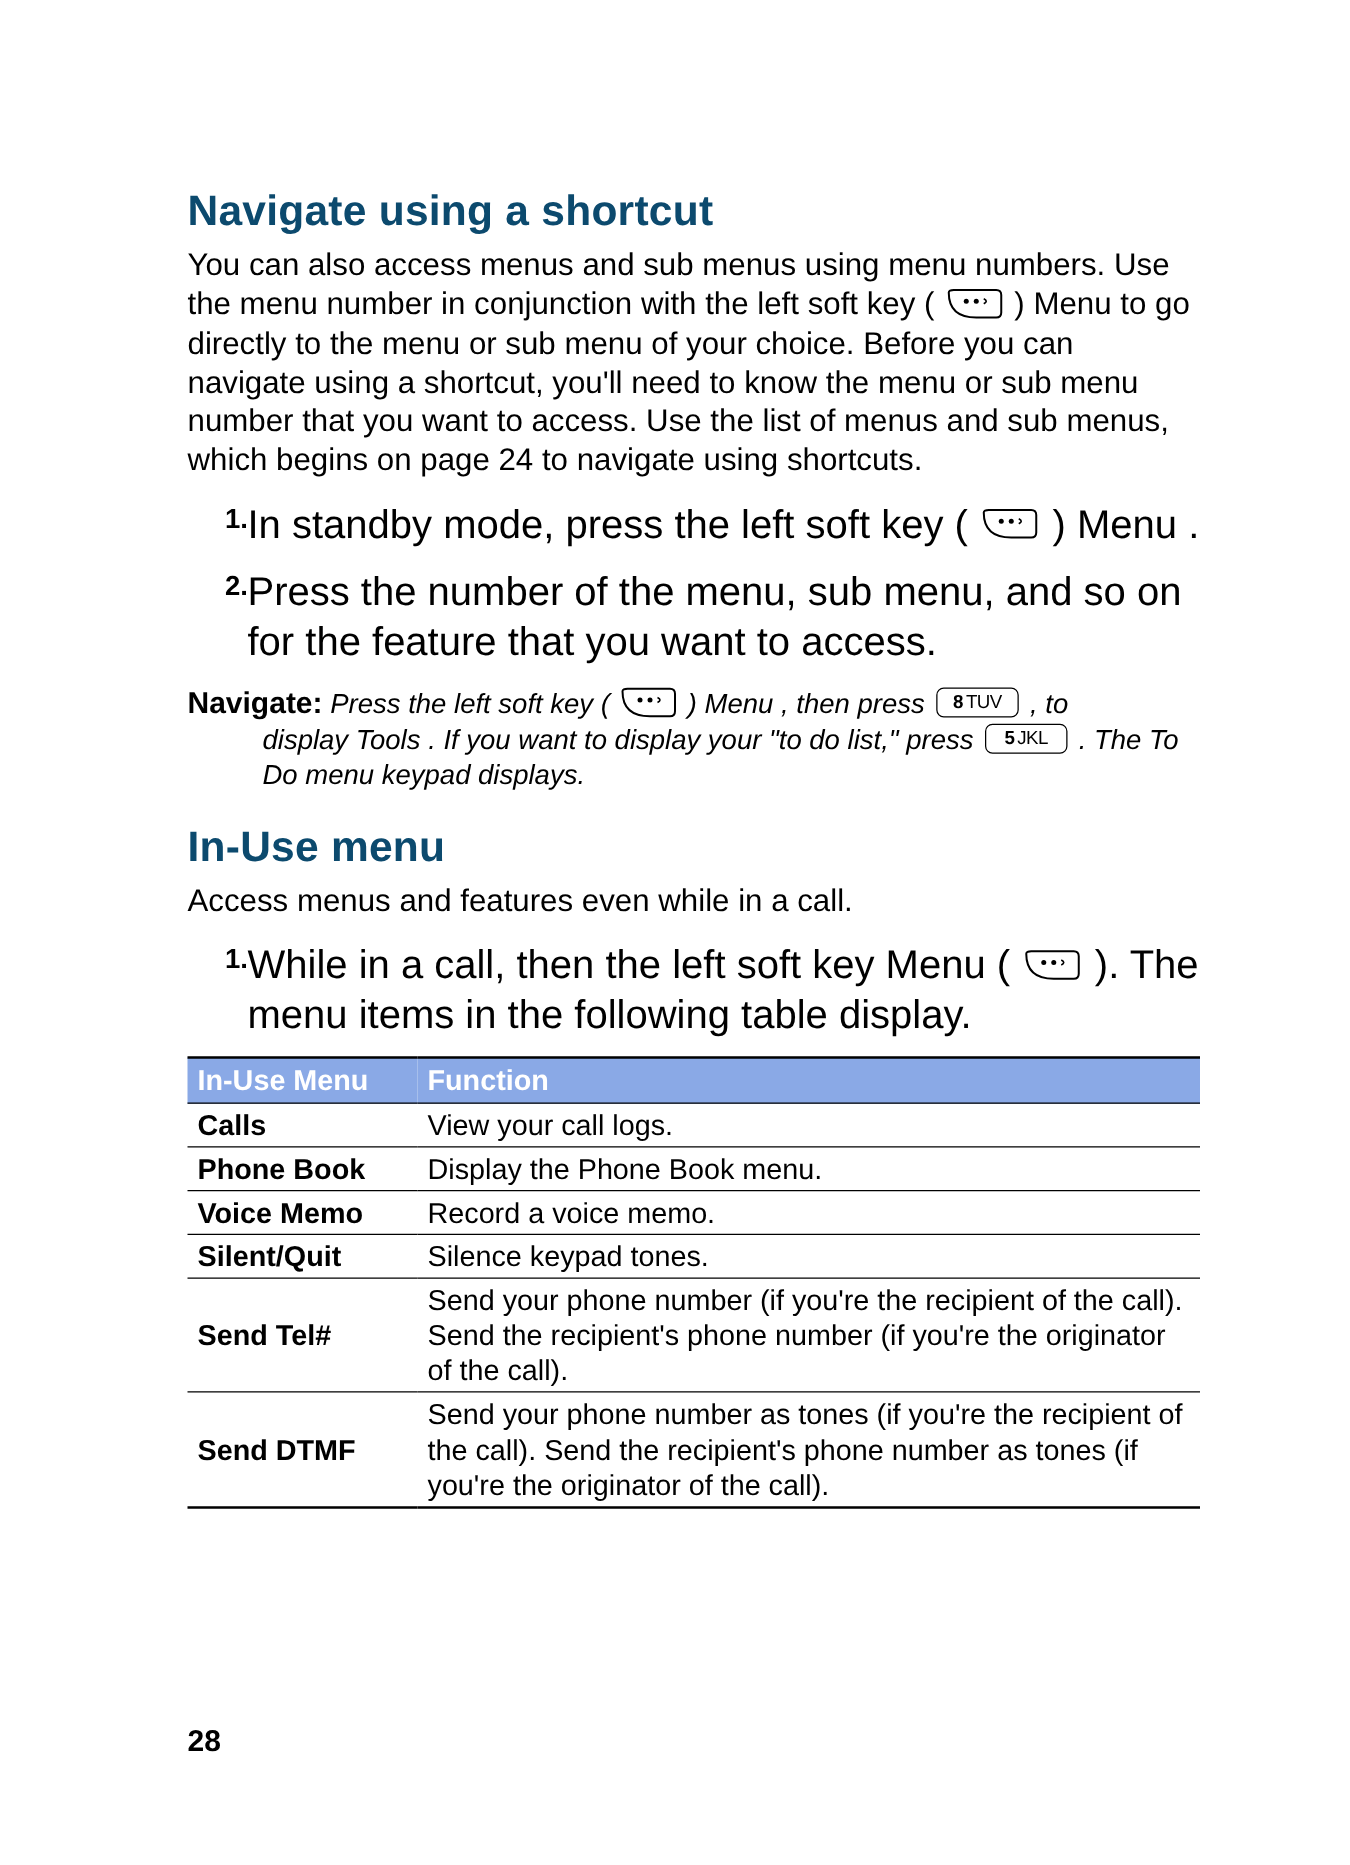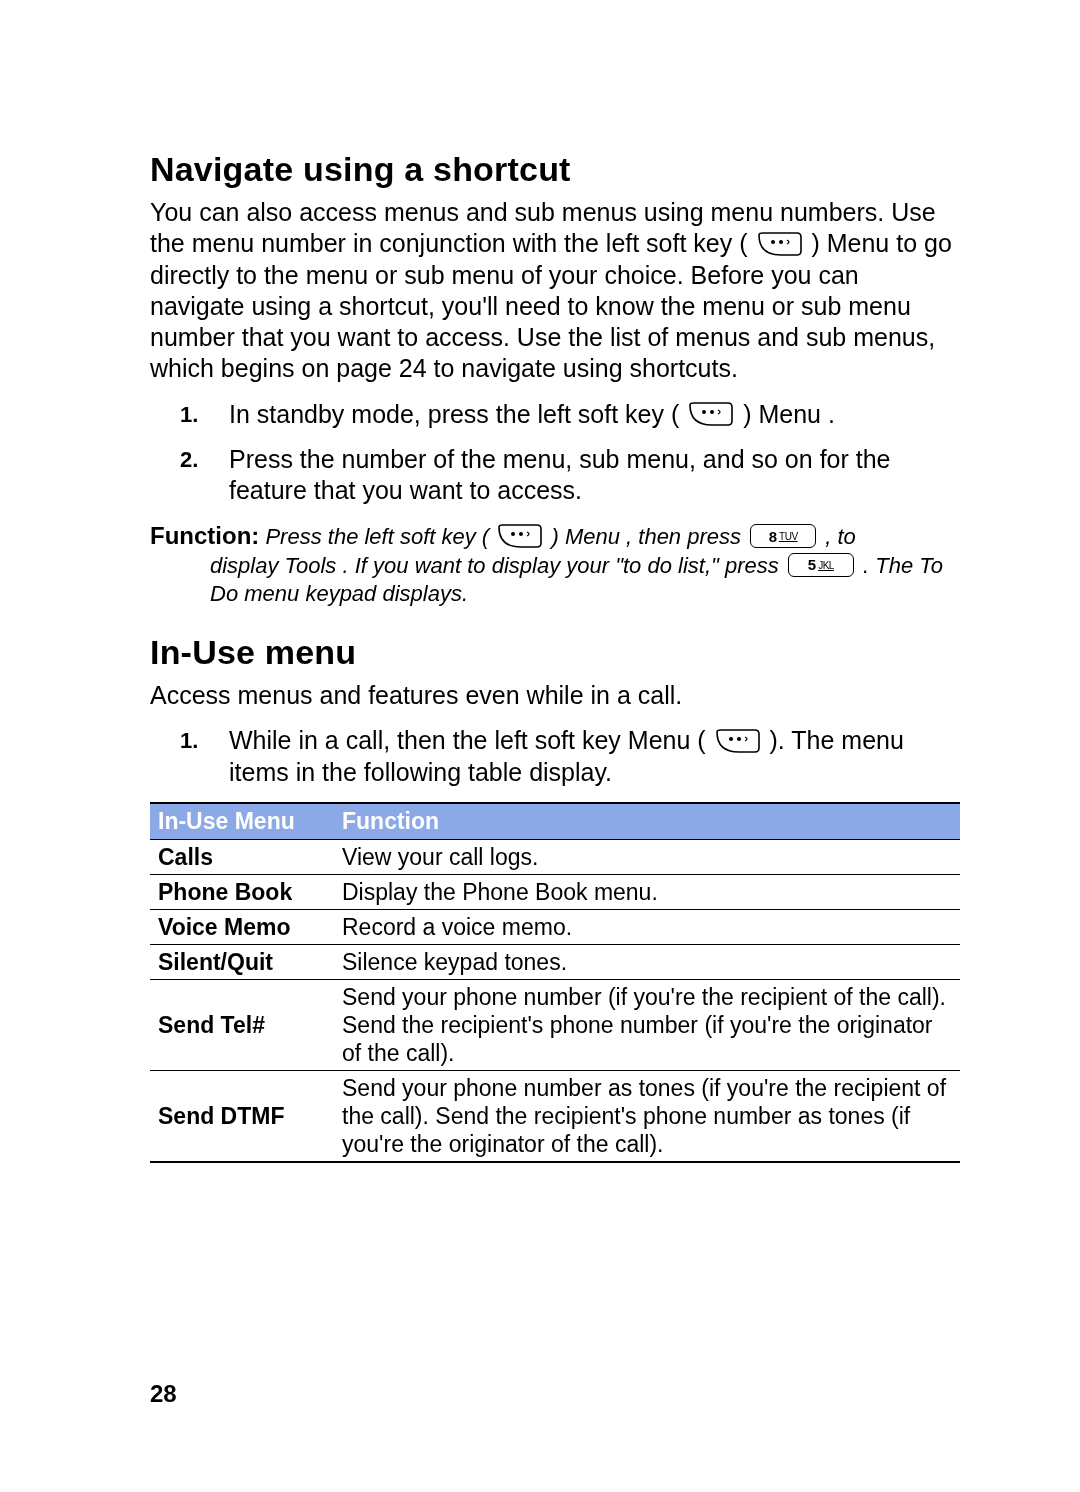--- a/index.html
+++ b/index.html
@@ -11,21 +11,21 @@
     color: #000;
   }
   .page {
     box-sizing: border-box;
     width: 1080px;
     min-height: 1492px;
     padding: 150px 120px 0 150px;
     position: relative;
   }
   h2.section {
-    color: #000000;
+    color: #0c4a6e;
     font-size: 34px;
     font-weight: bold;
     margin: 0 0 8px 0;
     letter-spacing: 0.2px;
   }
   p.body, .body {
     font-size: 25px;
     line-height: 1.25;
     margin: 0 0 14px 0;
   }
@@ -39,23 +39,22 @@
   .ol .marker {
     width: 48px;
     flex: 0 0 48px;
     font-weight: bold;
     font-size: 22px;
     padding-top: 3px;
     padding-left: 30px;
     box-sizing: border-box;
   }
   .ol .txt {
-    font-size: 25px;
+    font-size: 32px;
     line-height: 1.25;
-    margin-left: 31px;
   }
   .bold { font-weight: normal; }
   .italic { font-style: italic; }
 
   .softkey {
     display: inline-flex;
     vertical-align: middle;
     width: 46px;
     height: 26px;
     margin: 0 2px;
@@ -73,21 +72,21 @@
     height: 22px;
     padding: 0 6px;
     font-size: 14px;
     font-weight: normal;
     margin: 0 3px;
     background: #fff;
     position: relative;
     top: -2px;
   }
   .numkey .n { font-size: 15px; font-weight: bold; margin-right: 2px; }
-  .numkey .l { font-size: 10px; letter-spacing: -0.5px; text-decoration: underline; }
+  .numkey .l { font-size: 15px; letter-spacing: -0.5px; }
 
   .example {
     margin: 6px 0 24px 0;
   }
   .example-body {
     font-size: 22px;
     line-height: 1.3;
   }
   .example-body .lbl {
     font-weight: bold;
@@ -179,21 +178,21 @@
       </div>
     </div>
     <div class="item">
       <div class="marker">2.</div>
       <div class="txt">Press the number of the menu, sub menu, and so on for the feature that you want to access.</div>
     </div>
   </div>
 
   <div class="example">
     <div class="example-body italic">
-      <span class="lbl">Function:</span>
+      <span class="lbl">Navigate:</span>
       <span> Press the left soft key (</span>
       <span class="softkey">
         <svg viewBox="0 0 46 26" width="46" height="26">
           <path d="M2,4 Q2,24 24,24 L40,24 Q44,24 44,20 L44,6 Q44,2 40,2 L6,2 Q2,2 2,4 Z" fill="none" stroke="#000" stroke-width="1.6"></path>
           <circle cx="16" cy="11" r="2" fill="#000"></circle>
             <circle cx="24" cy="11" r="2" fill="#000"></circle>
           <path d="M30,9 Q34,11 30,13" fill="none" stroke="#000" stroke-width="1.3"></path>
         </svg>
       </span>
       <span>) </span>

